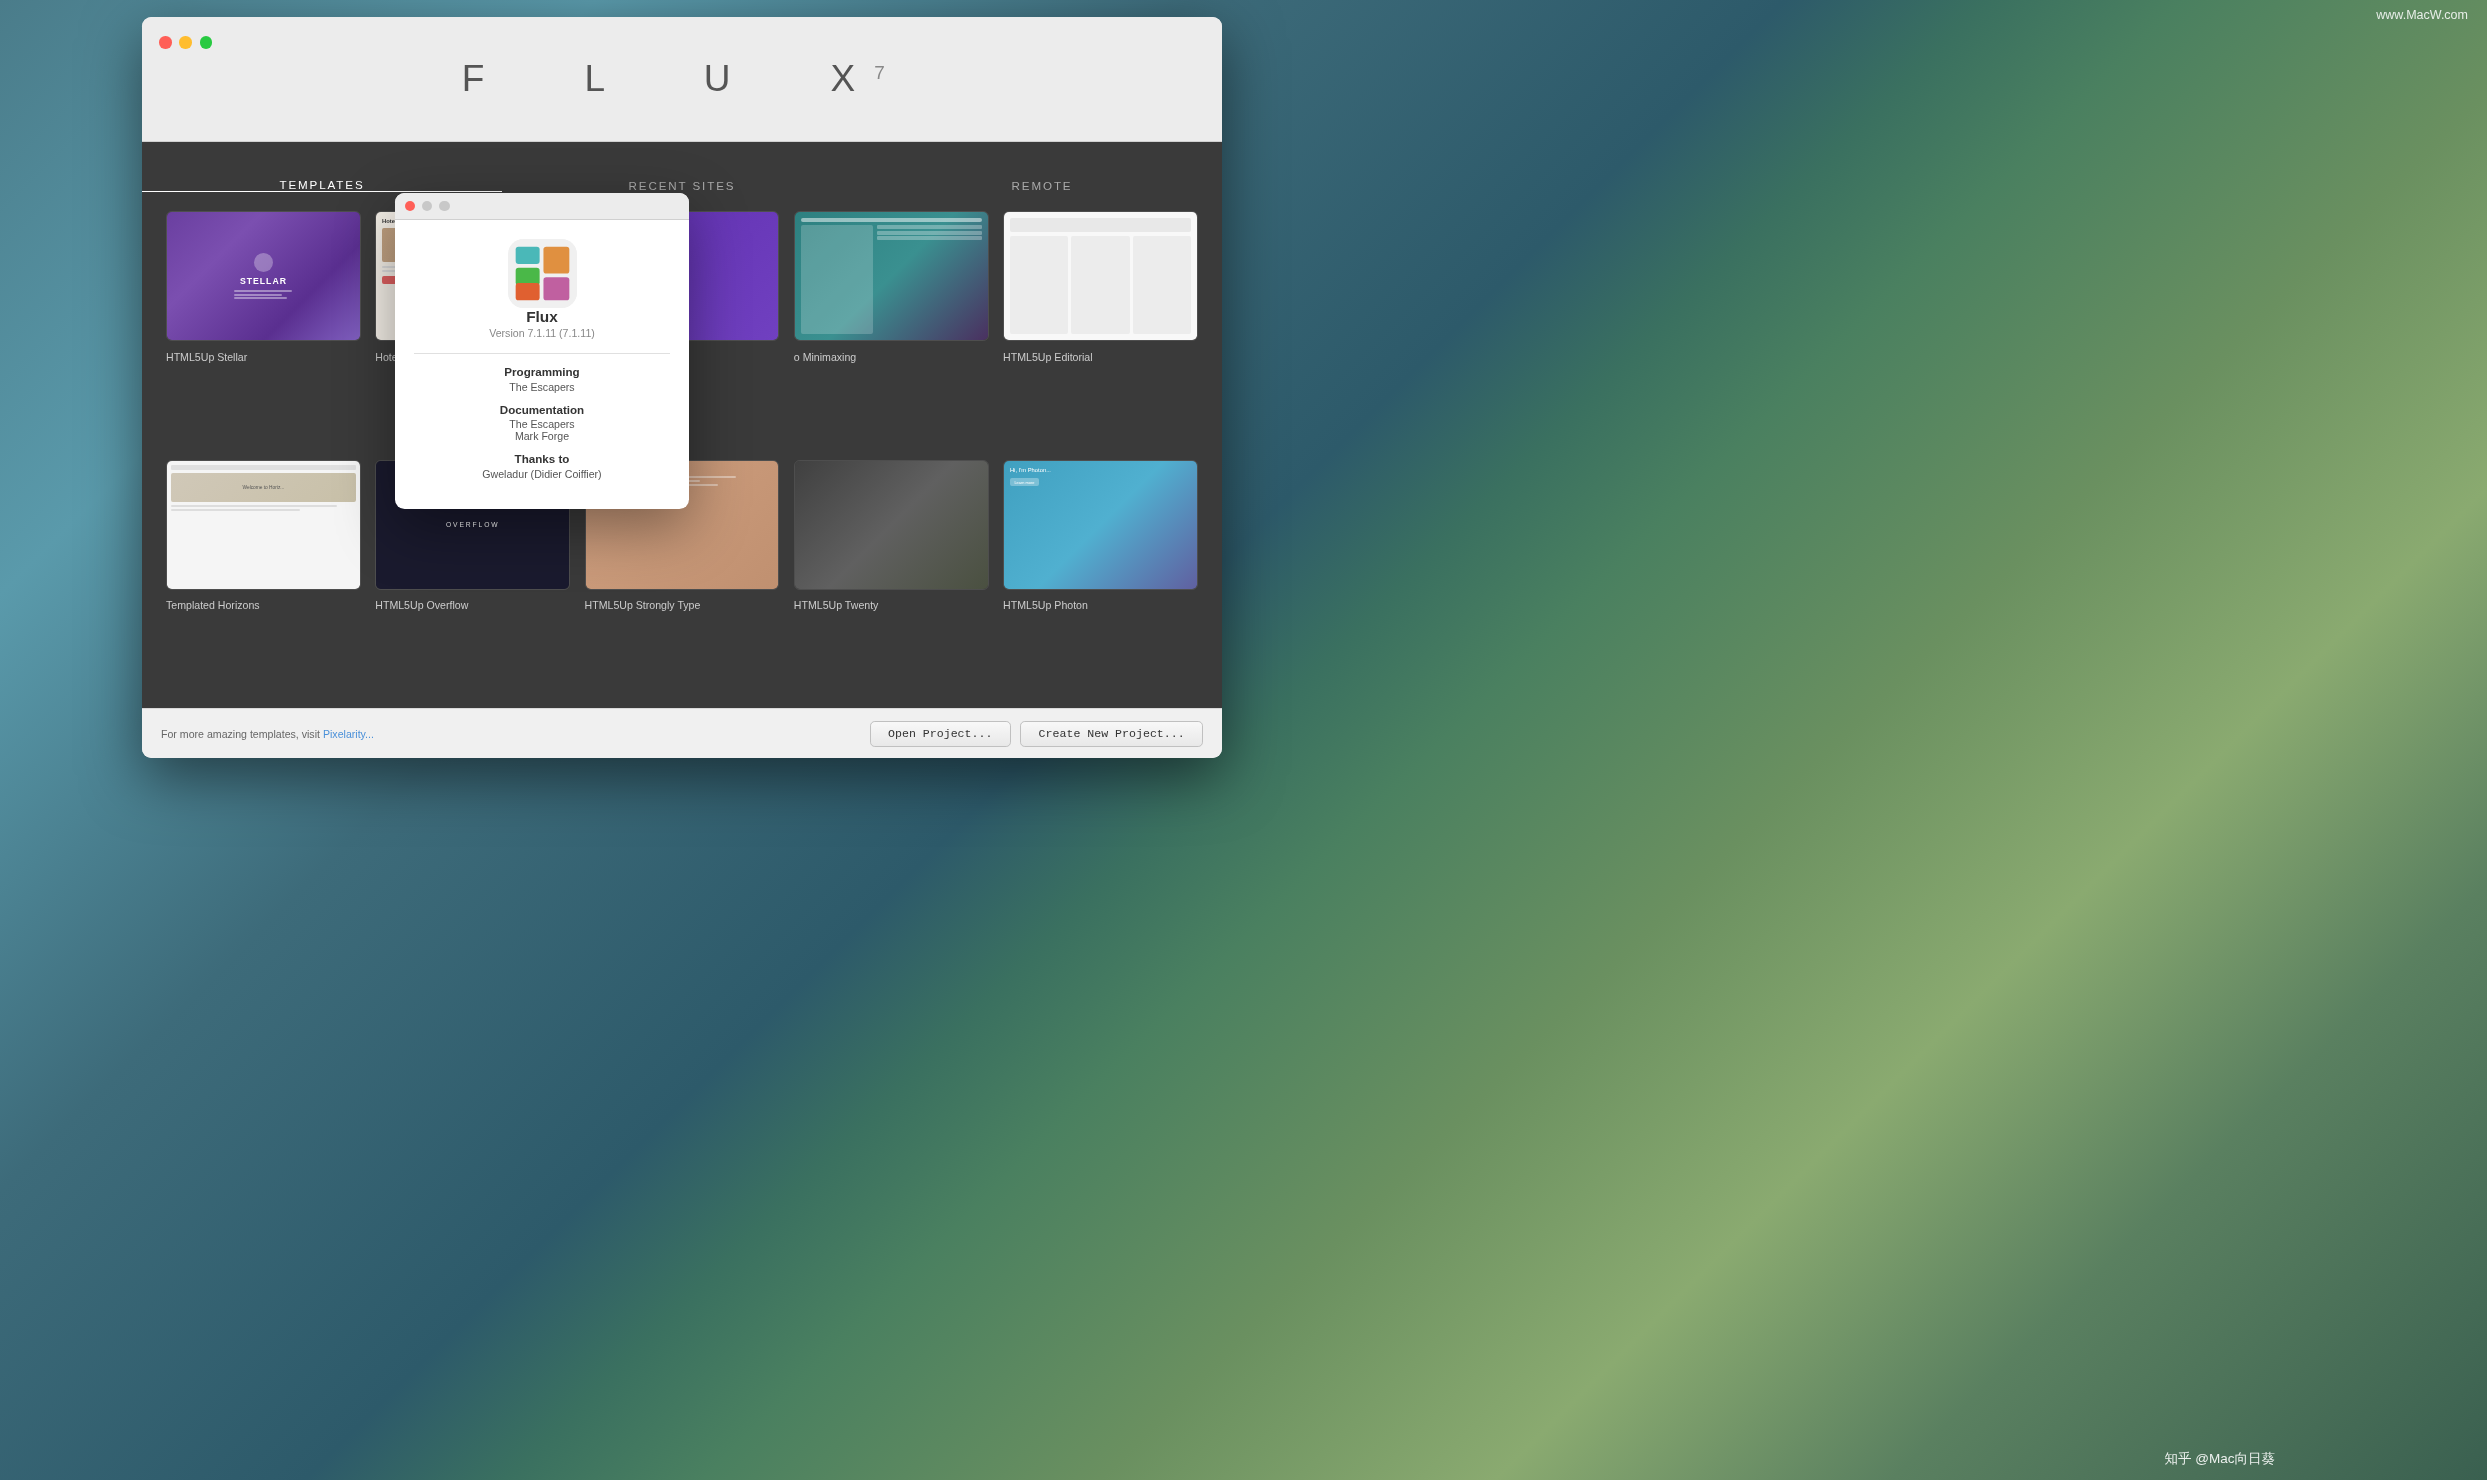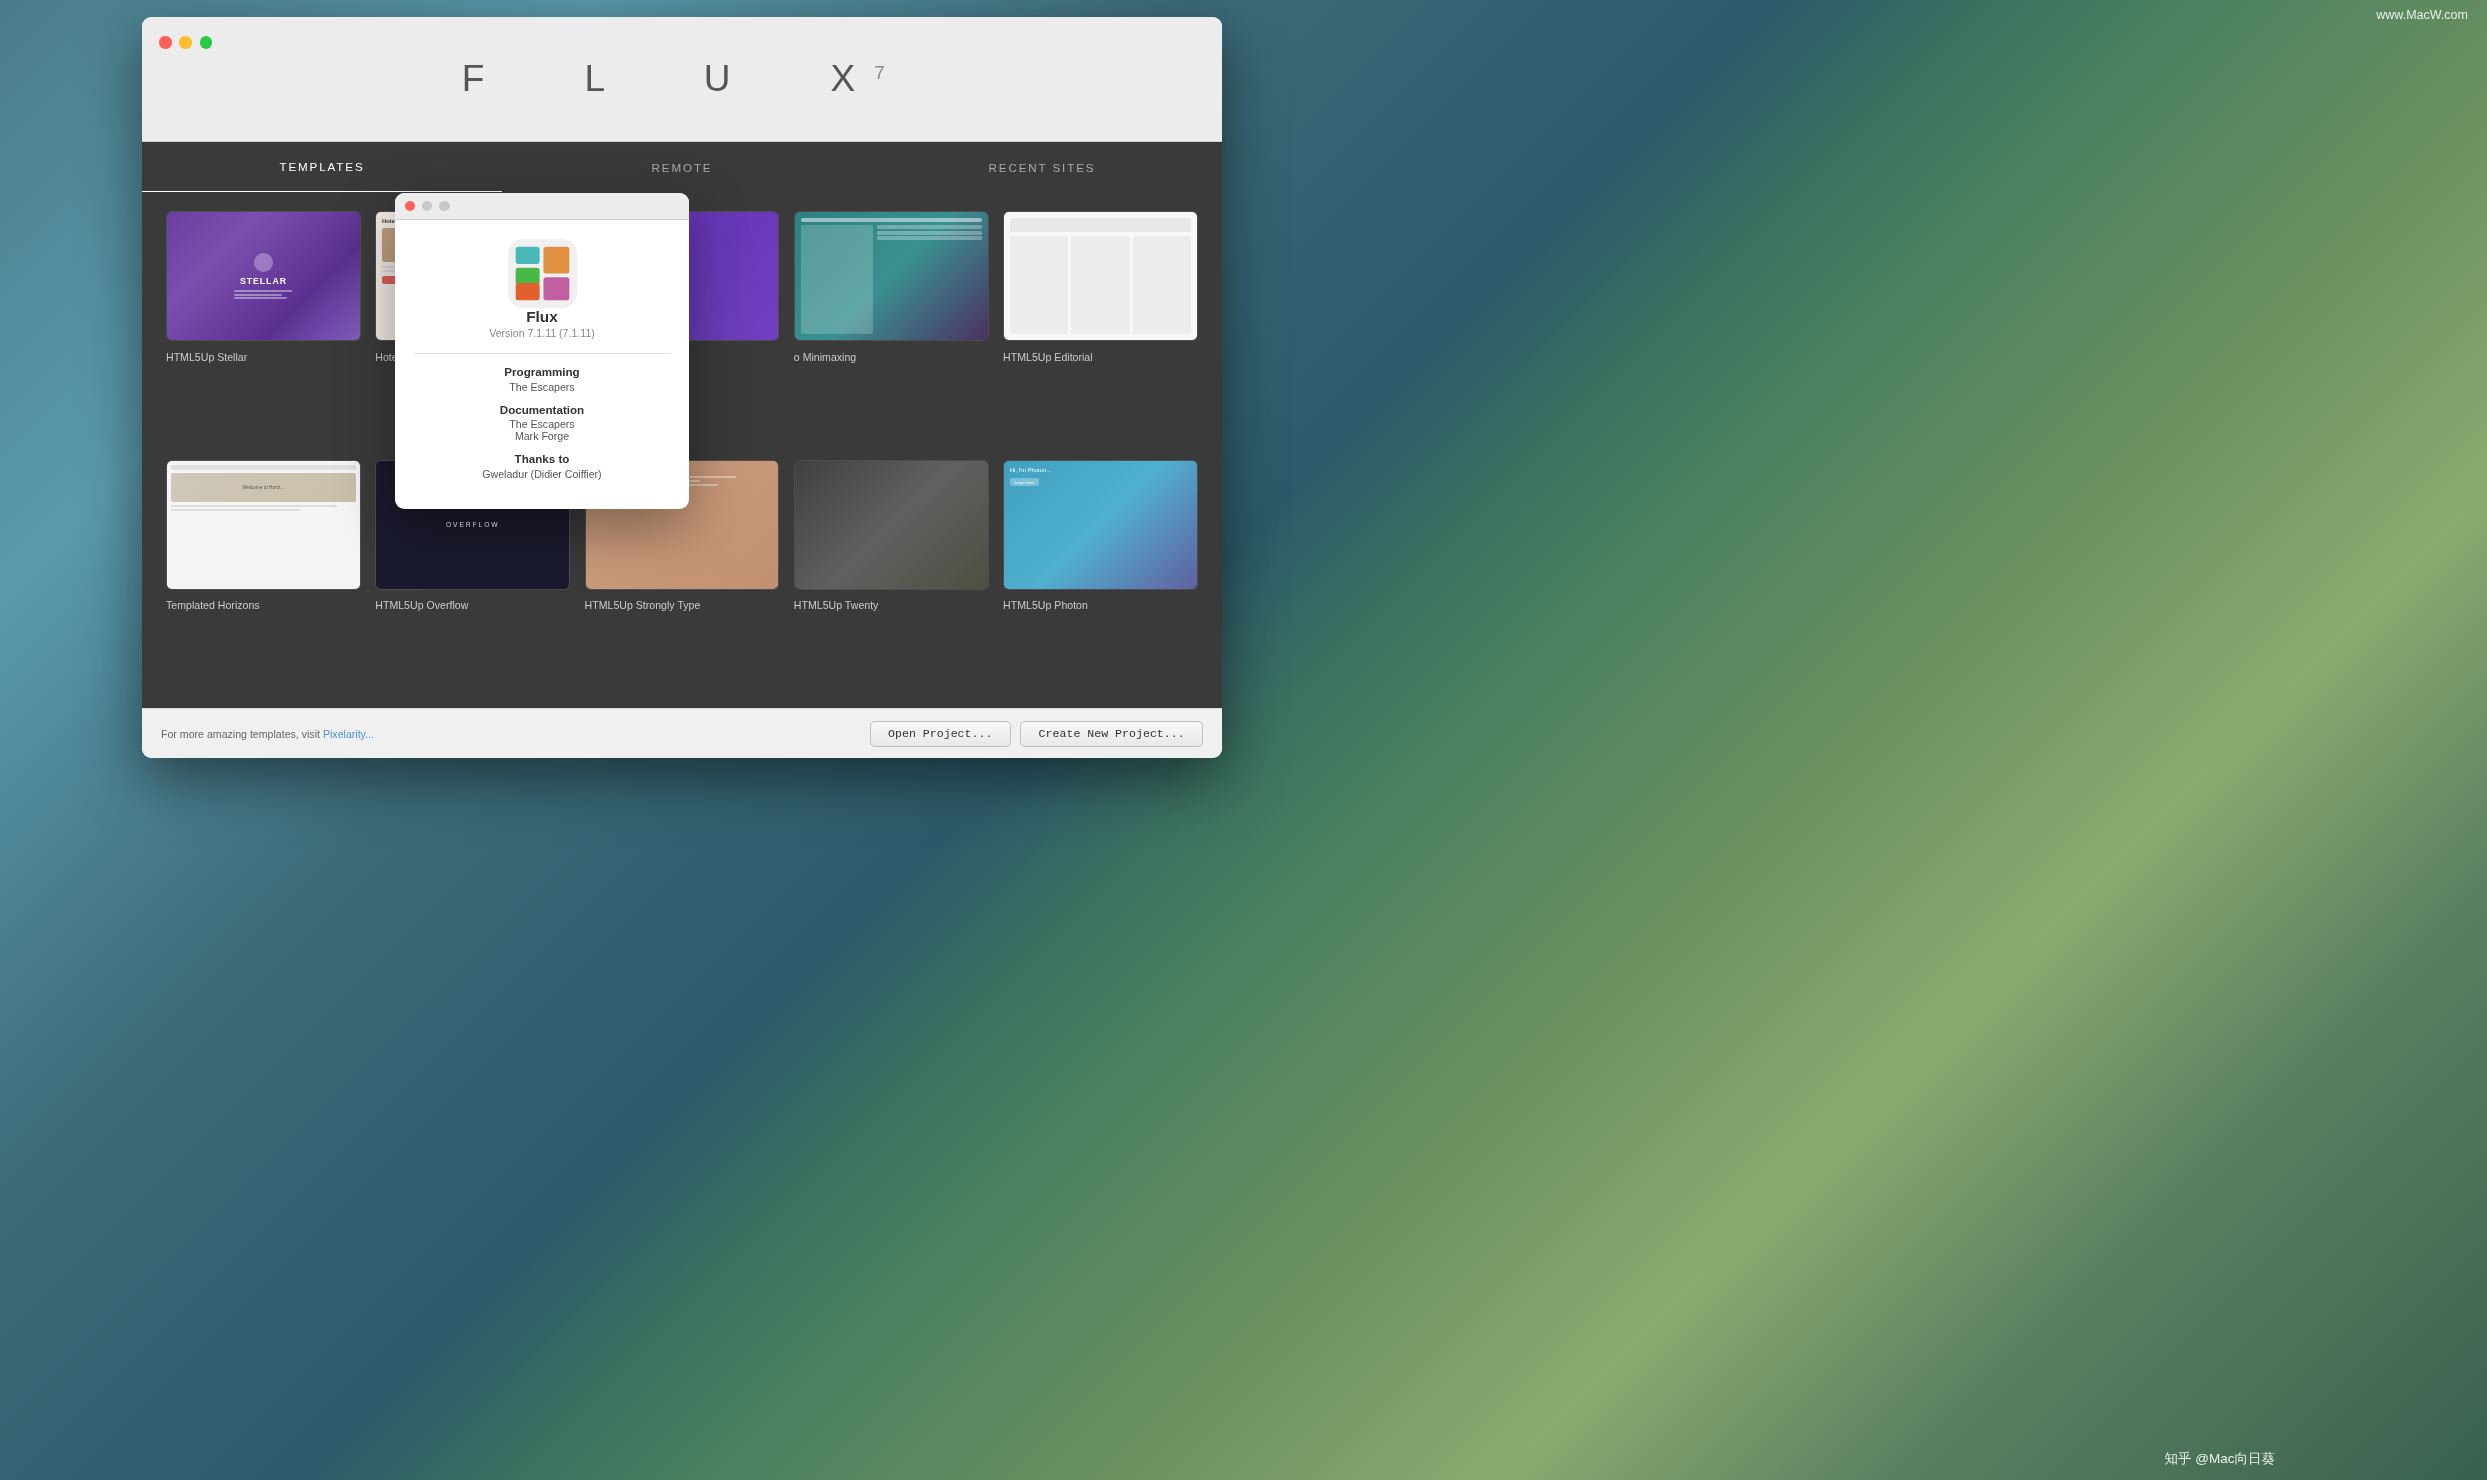--- a/index.html
+++ b/index.html
@@ -105,21 +105,21 @@
     .nav-tab {
       flex: 1;
       text-align: center;
       color: #aaa;
       font-size: 11.6px;
       letter-spacing: 1.9px;
       font-weight: 500;
       cursor: pointer;
       height: 100%;
       display: flex;
-      align-items: center;
+      align-items: flex-end;
       justify-content: center;
       text-transform: uppercase;
     }
 
     .nav-tab.active {
       color: #fff;
       border-bottom: 1.9px solid #fff;
     }
 
     
@@ -462,24 +462,24 @@
       <span>F &nbsp; L &nbsp; U &nbsp; X</span>
       <span class="app-title-superscript">7</span>
     </div>
   </div>
 
   <div class="nav-tabs">
     <div class="nav-tab active">
       <span>TEMPLATES</span>
     </div>
     <div class="nav-tab">
+      <span>RECENT SITES</span>
+    </div>
+    <div class="nav-tab">
       <span>REMOTE</span>
-    </div>
-    <div class="nav-tab">
-      <span>RECENT SITES</span>
     </div>
   </div>
 
   <div class="template-grid">
 
     <div class="template-item">
       <div class="template-thumb">
         <div class="thumb-stellar">
           <div class="thumb-stellar-circle"></div>
           <div class="thumb-stellar-text">STELLAR</div>

